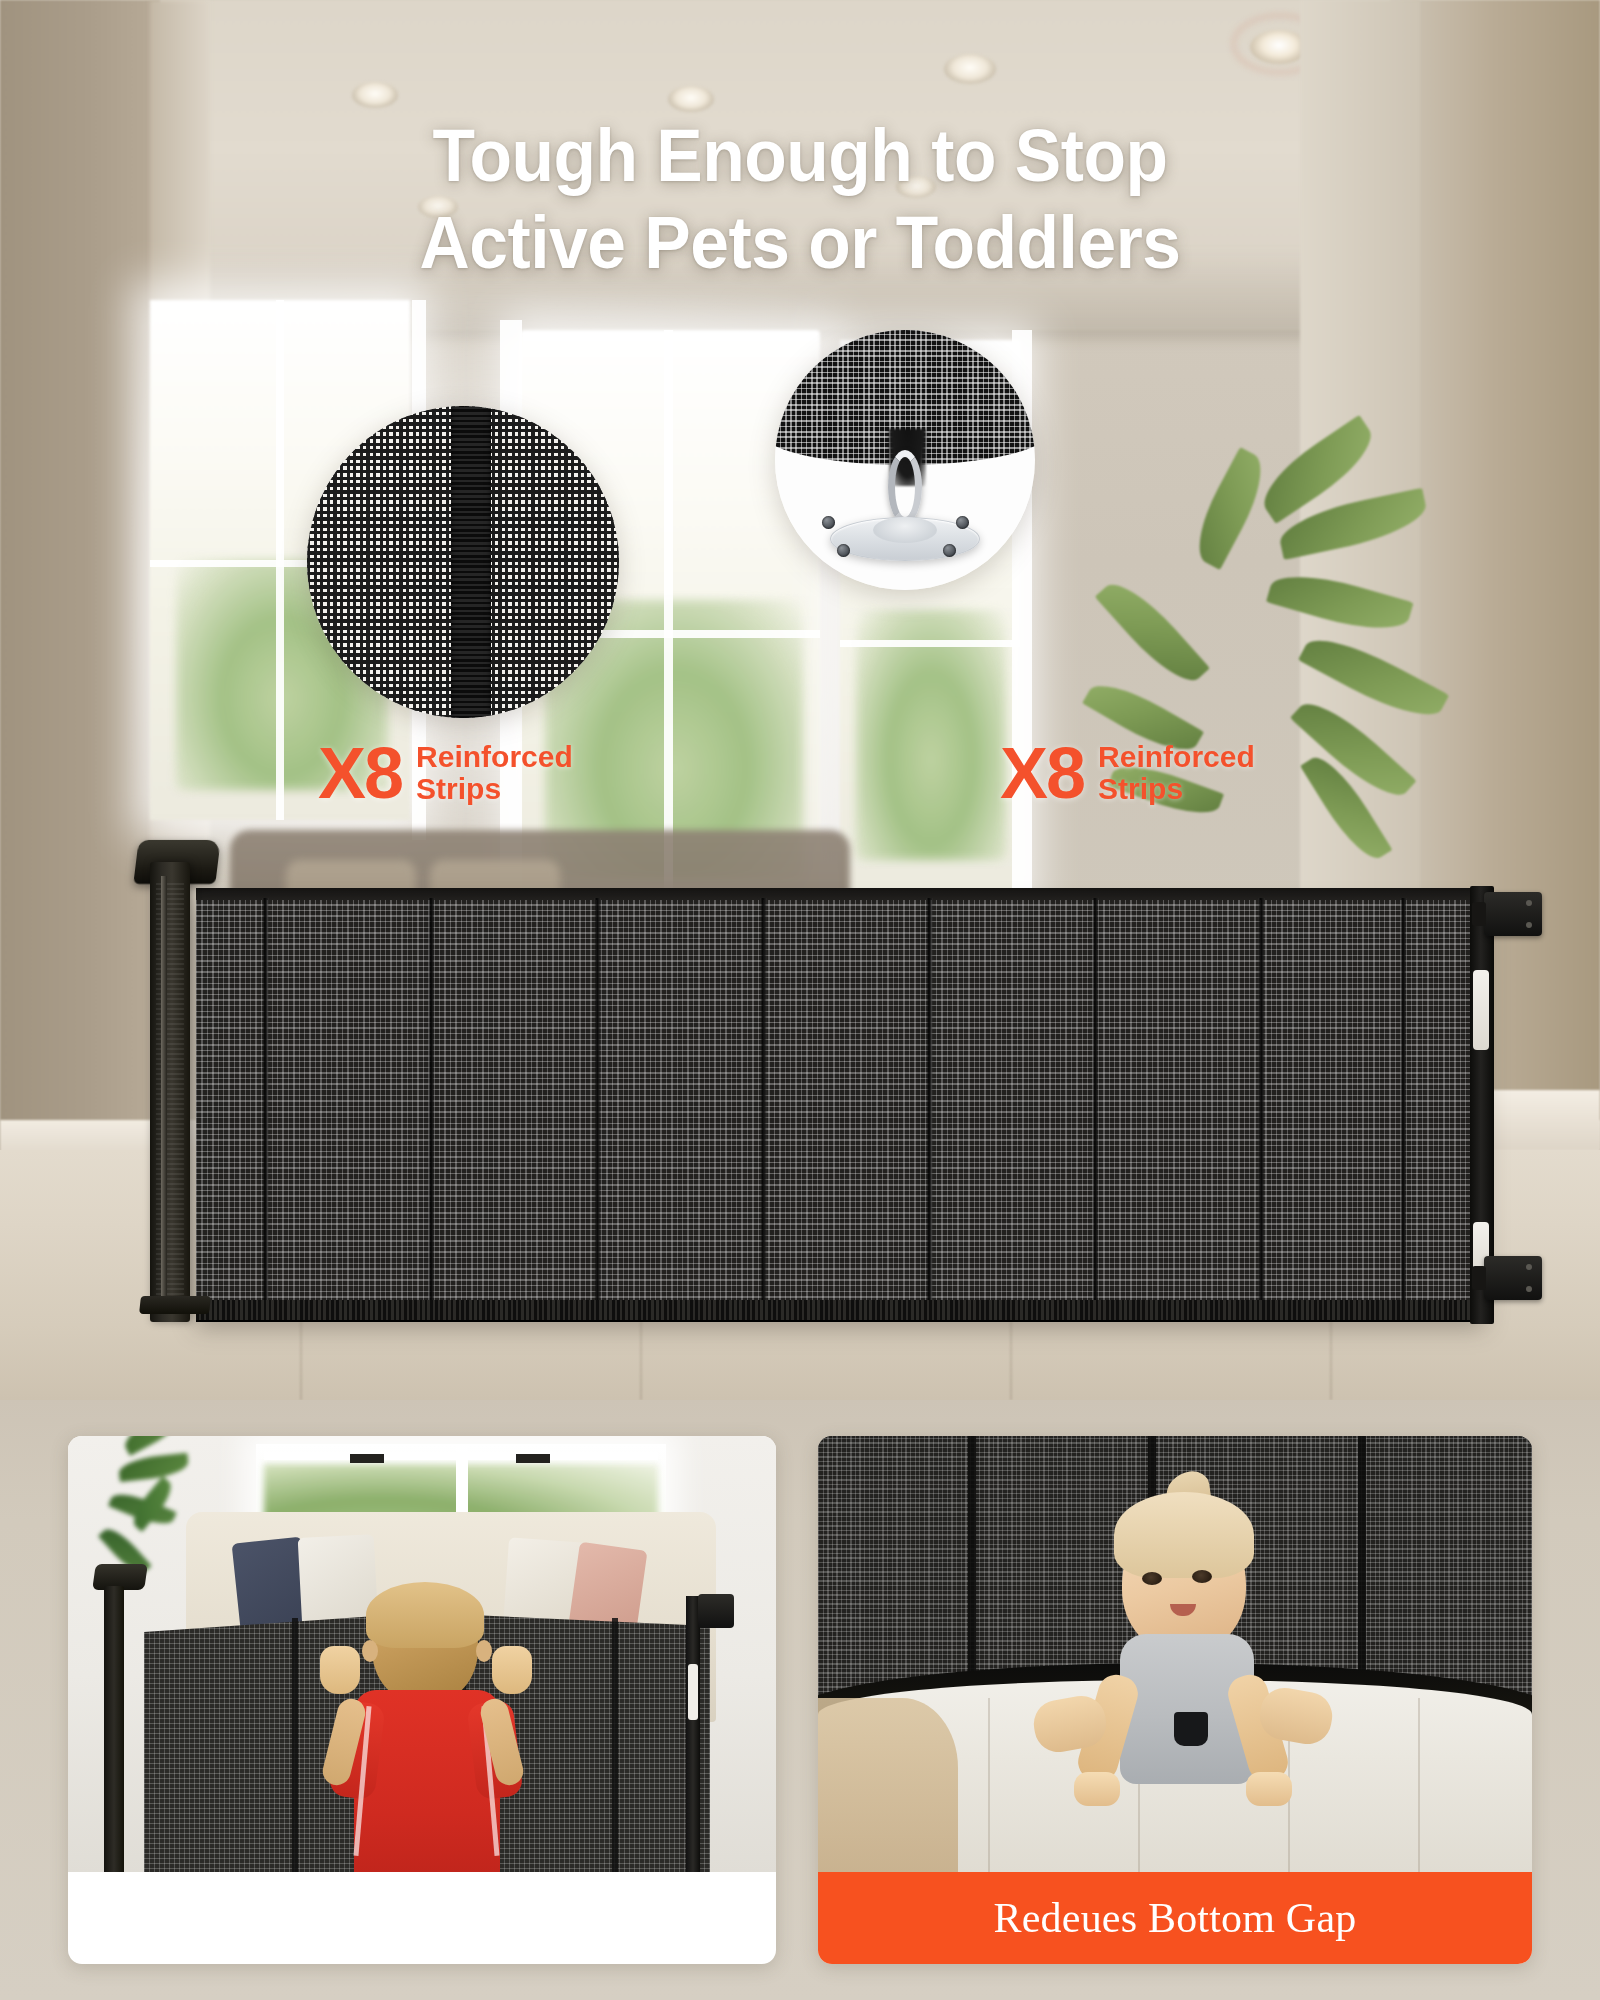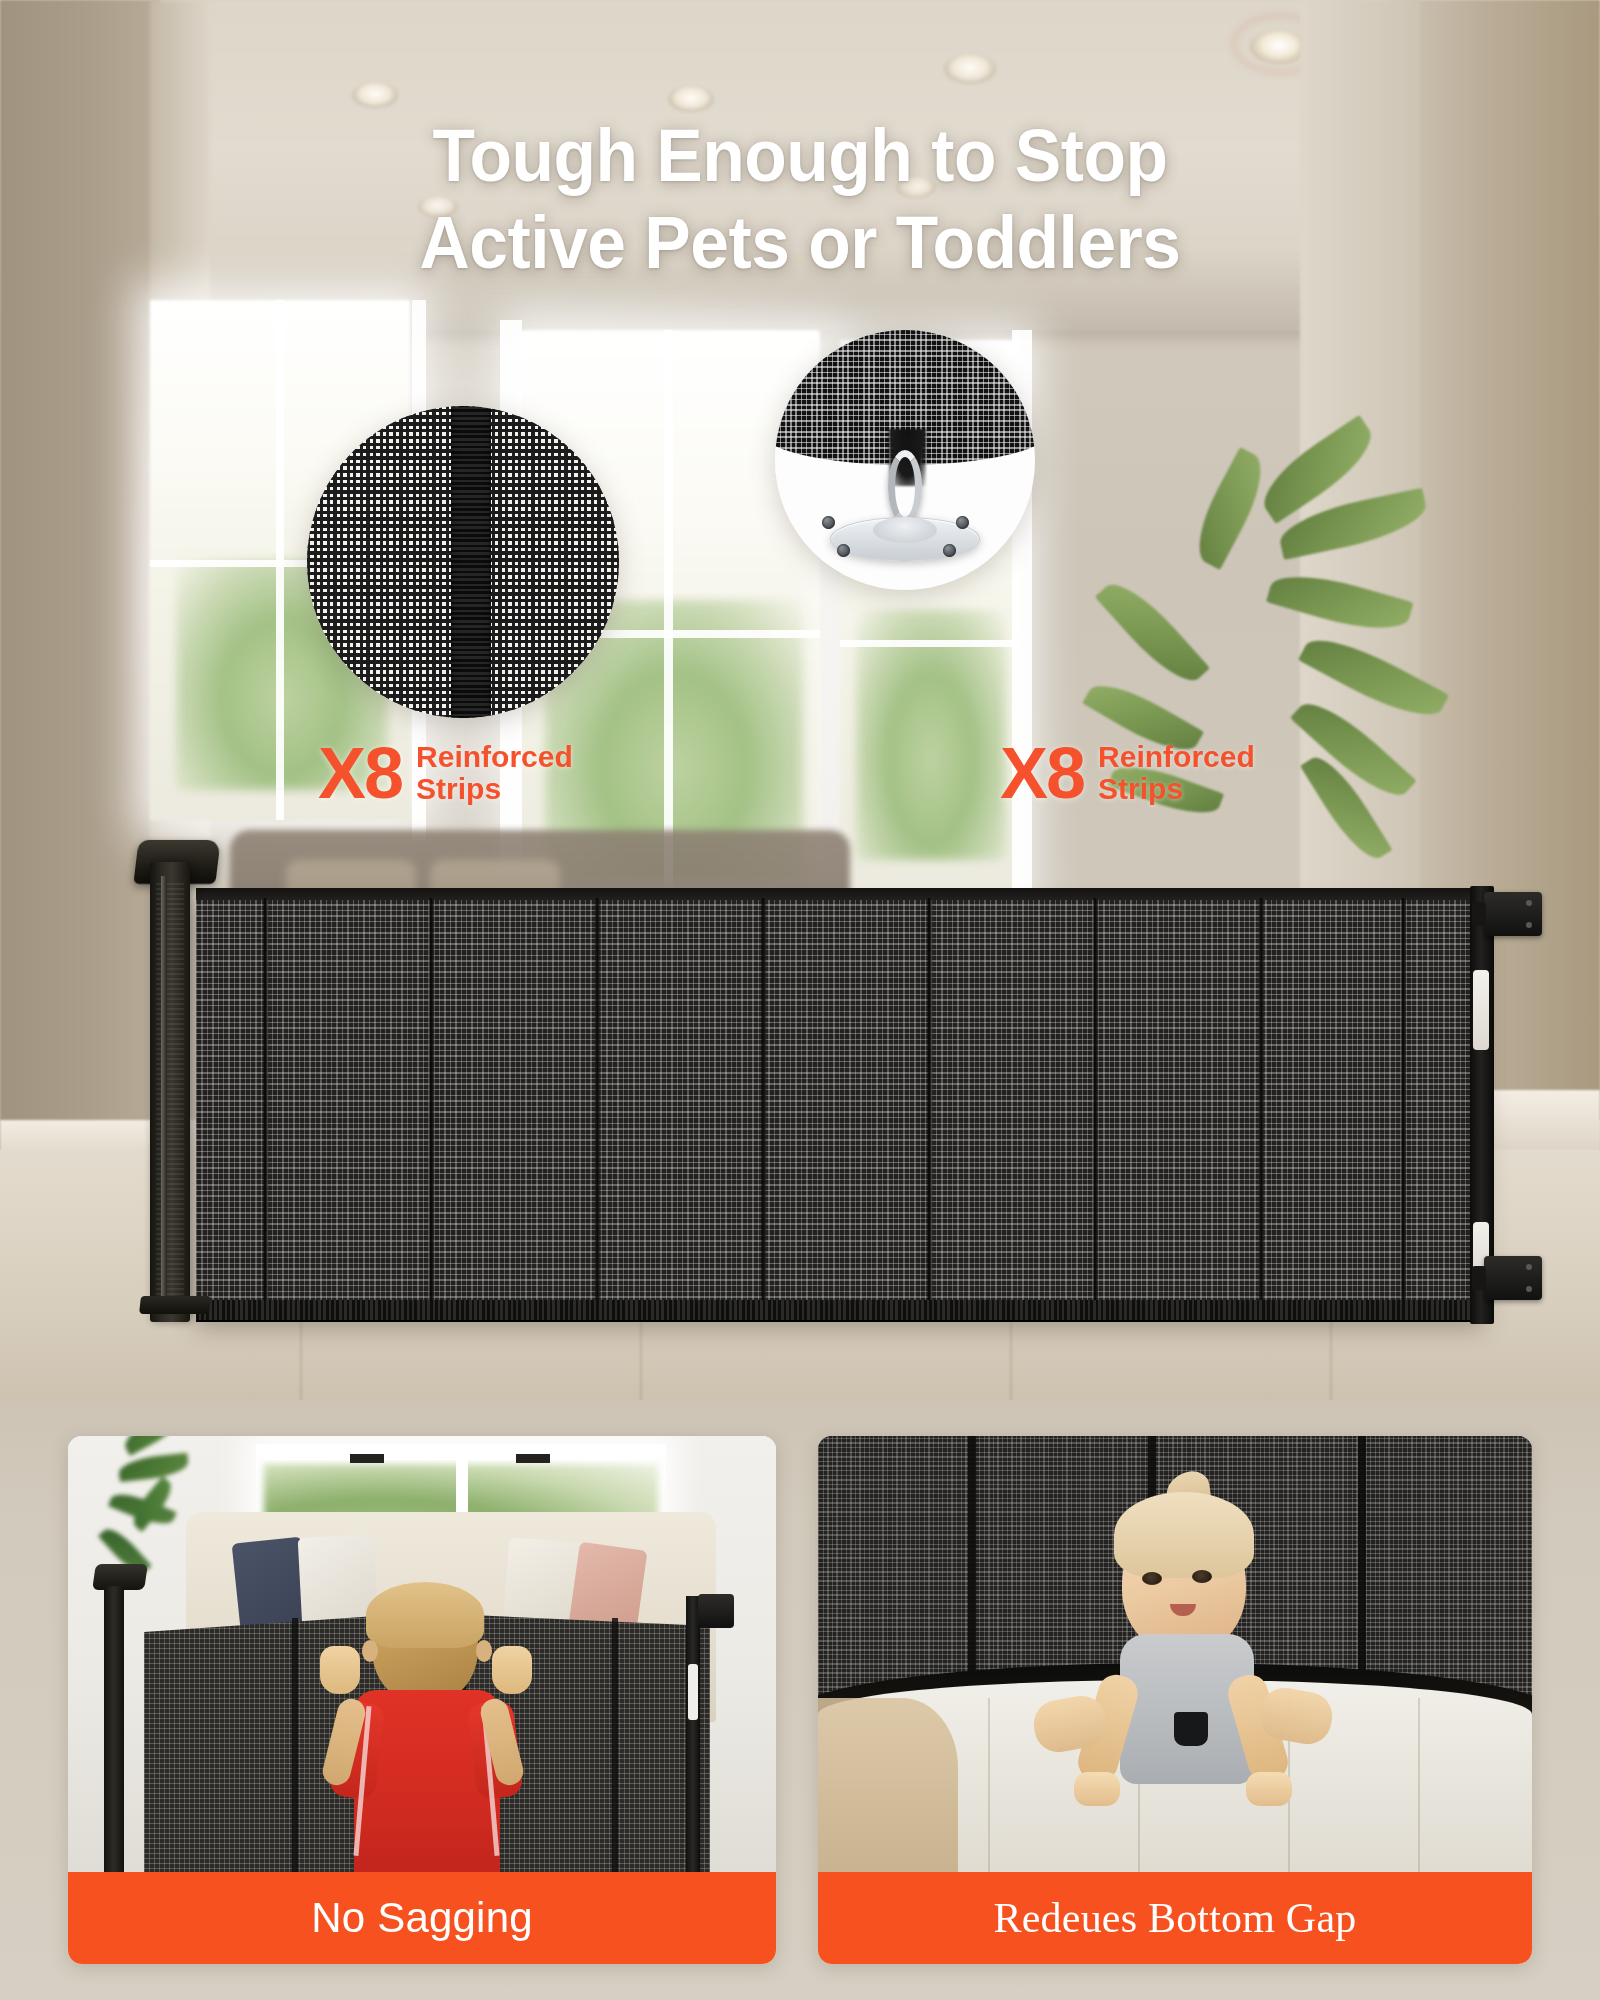--- a/index.html
+++ b/index.html
@@ -683,21 +683,20 @@
           <div class="boy-sleeve boy-sl-l"></div>
           <div class="boy-sleeve boy-sl-r"></div>
           <div class="boy-stripe" style="left:24px;top:120px;transform:rotate(5deg);"></div>
           <div class="boy-stripe" style="left:152px;top:120px;transform:rotate(-5deg);"></div>
           <div class="boy-arm" style="left:-6px;top:112px;transform:rotate(14deg);"></div>
           <div class="boy-arm" style="left:152px;top:112px;transform:rotate(-14deg);"></div>
           <div class="boy-hand" style="left:-16px;top:60px;"></div>
           <div class="boy-hand" style="left:156px;top:60px;"></div>
         </div>
       </div>
-      <div class="panel-caption">No Sagging</div>
     </div>
 
     <div class="panel panel-right">
       <div class="panel-photo">
         <div class="rp-bg"></div>
         <div class="rp-mesh"></div>
         <div class="rp-mesh-rib" style="left:150px;"></div>
         <div class="rp-mesh-rib" style="left:330px;"></div>
         <div class="rp-mesh-rib" style="left:540px;"></div>
         <div class="rp-mesh-hem"></div>

